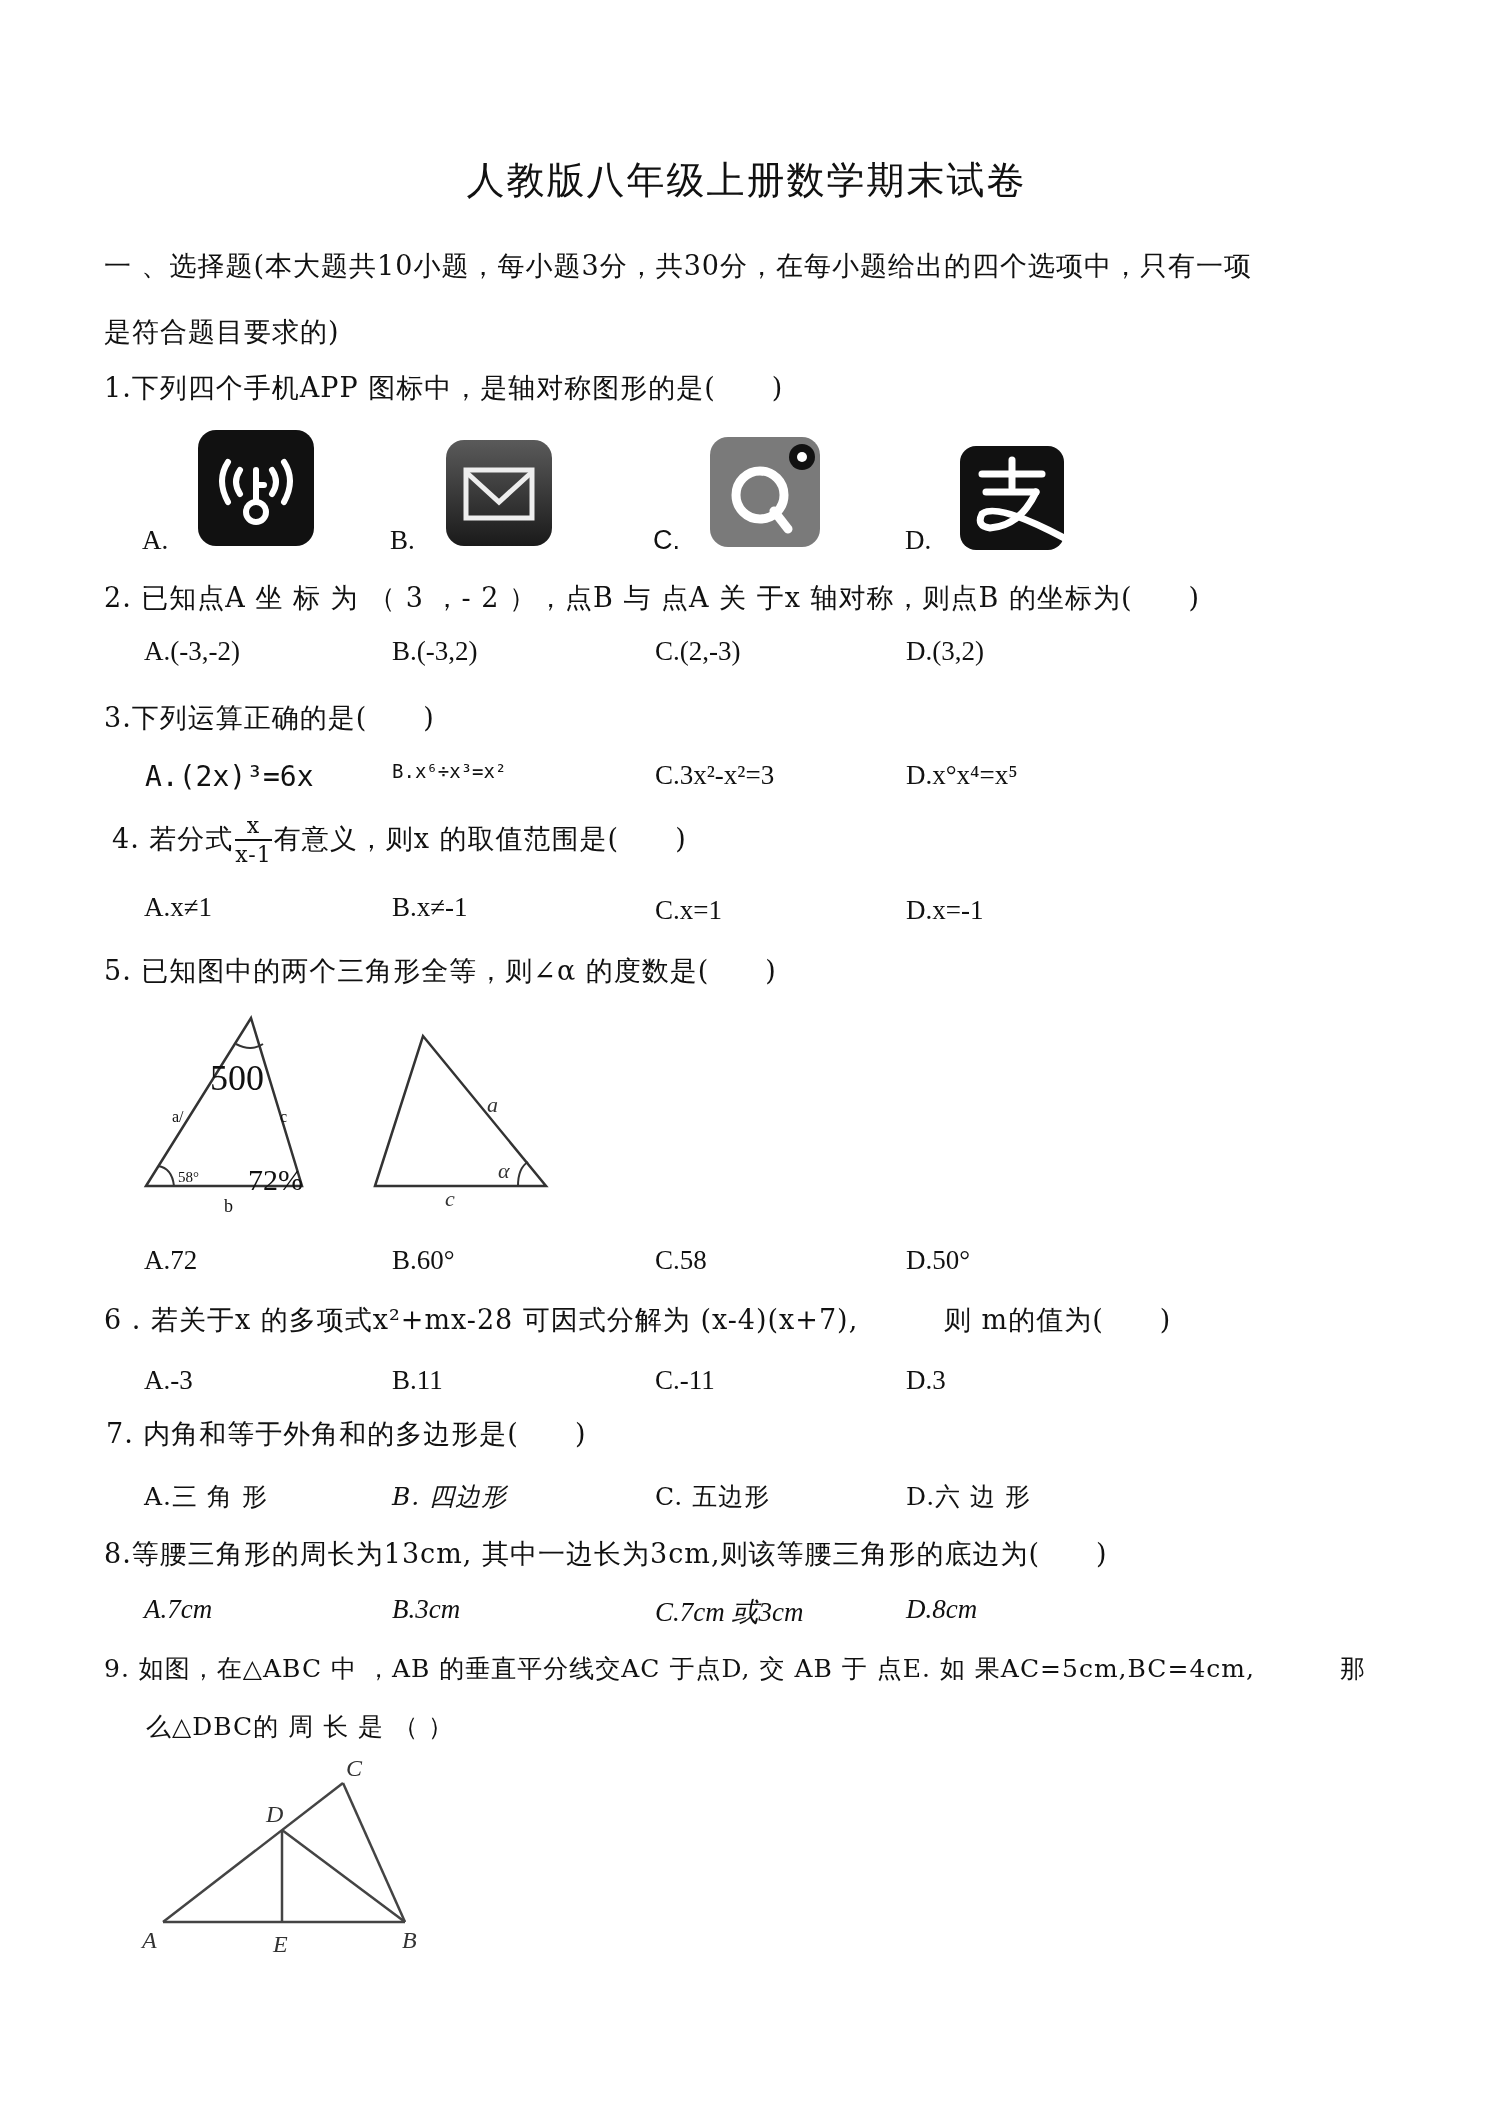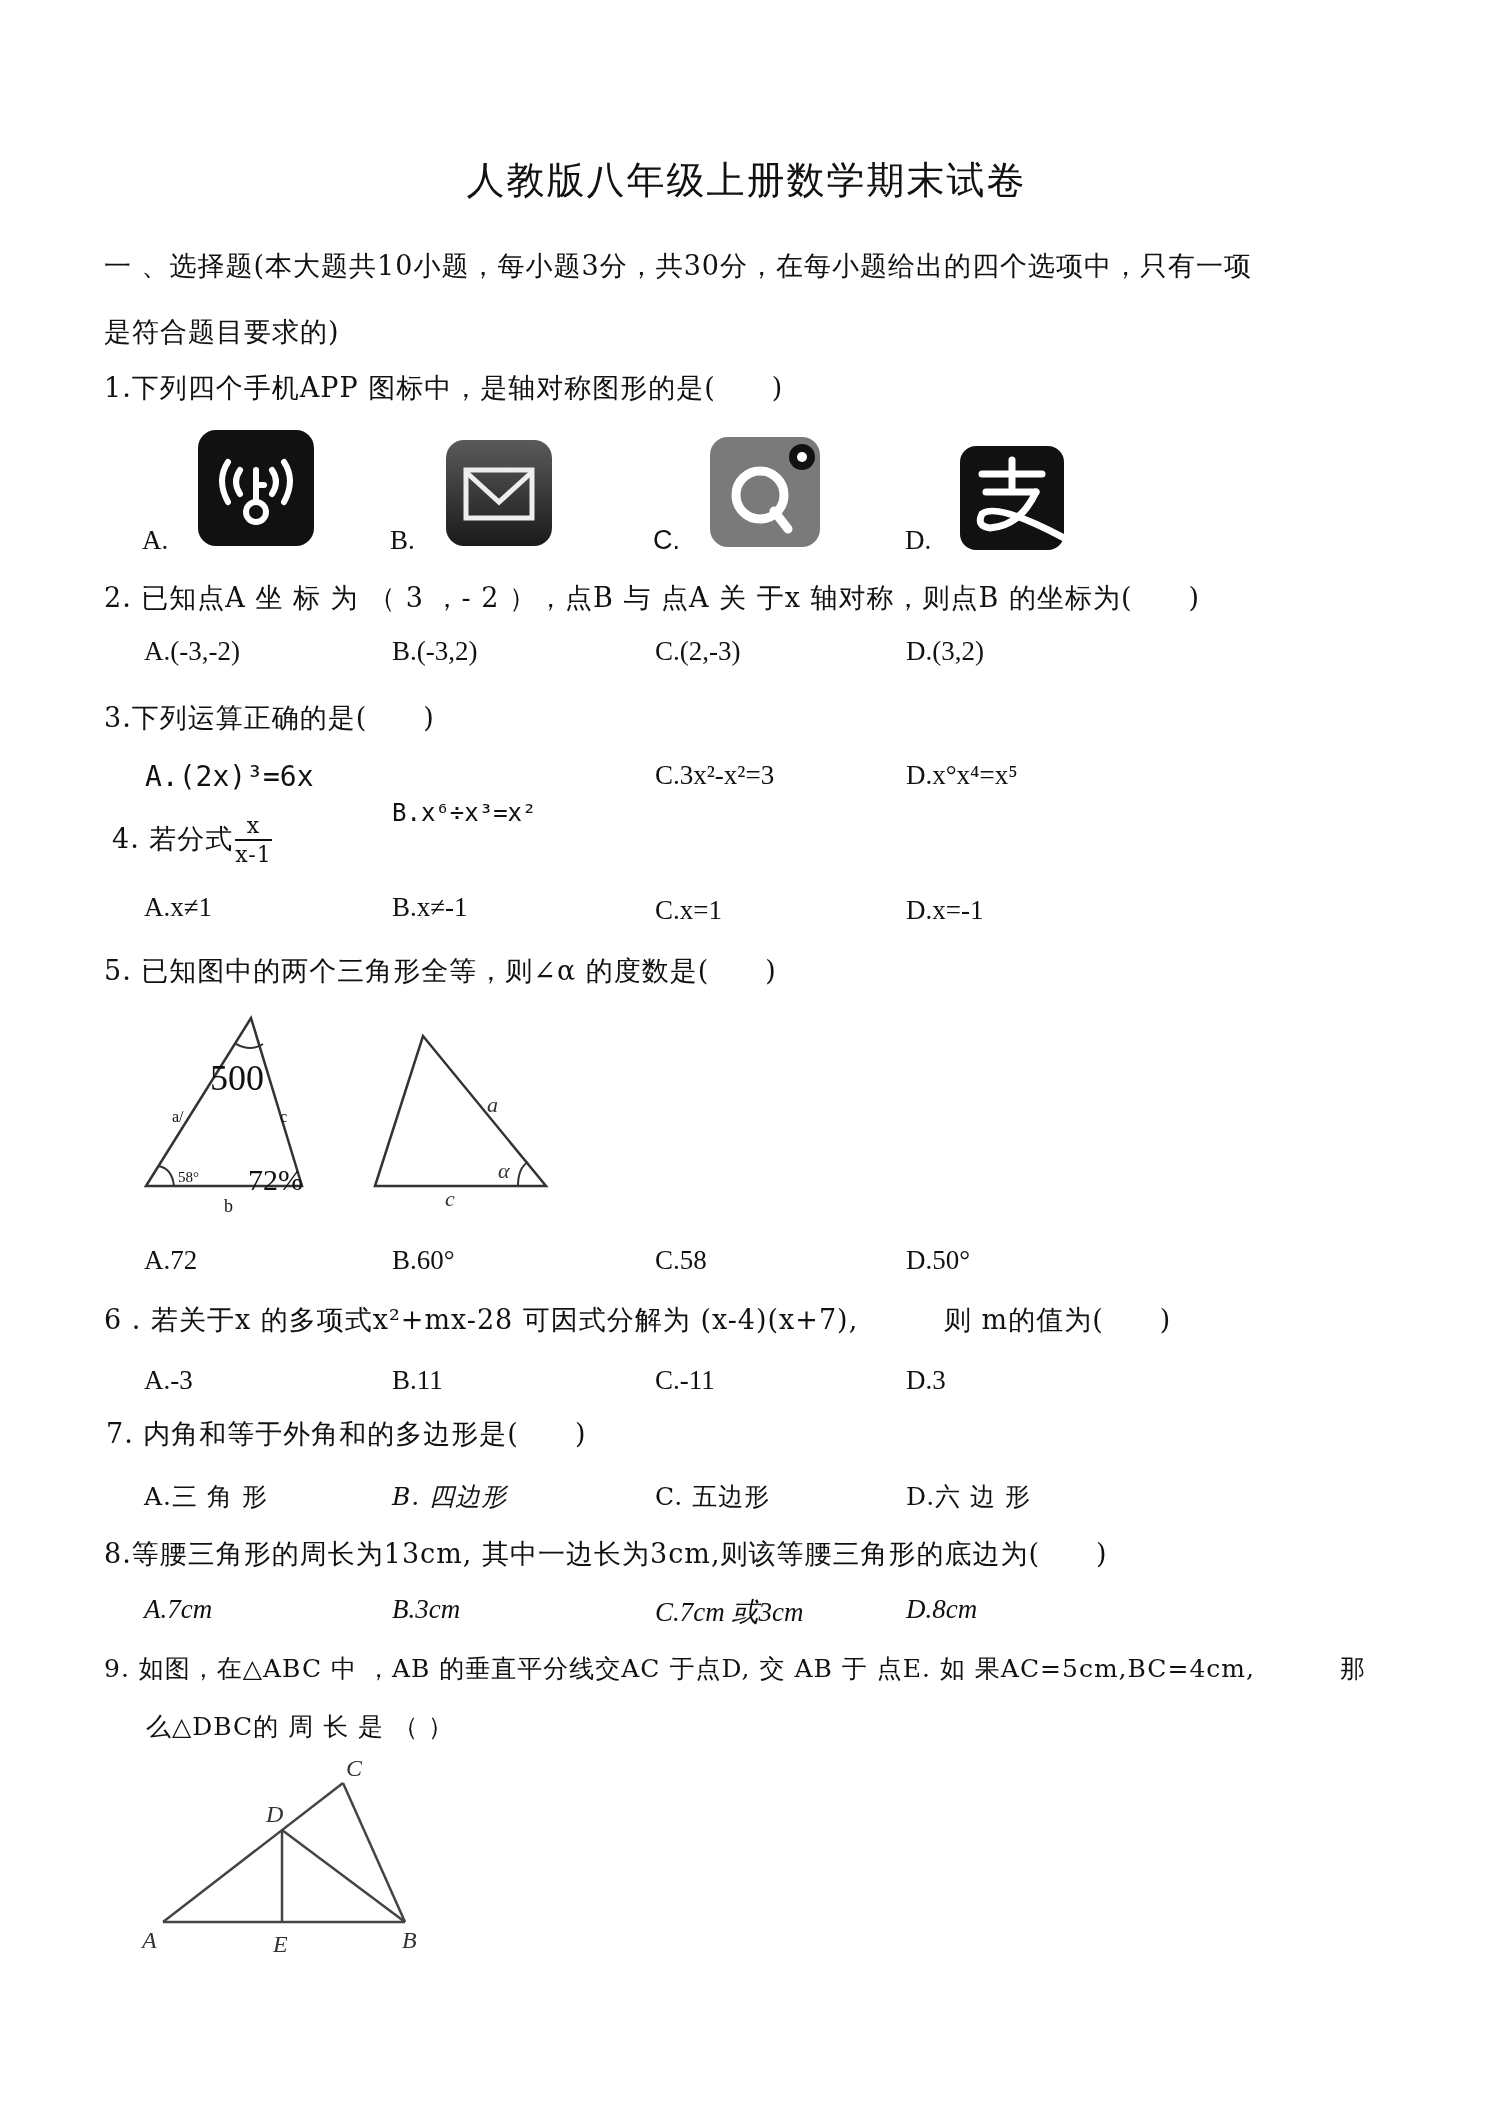--- a/index.html
+++ b/index.html
@@ -77,26 +77,26 @@
 </div>
 
 <div class="abs line" style="left:104px; top:580px;">2. 已知点A 坐 标 为 （ 3 ，- 2 ），点B 与 点A 关 于x 轴对称，则点B 的坐标为(　　)</div>
 <div class="abs opt" style="left:144px; top:636px;">A.(-3,-2)</div>
 <div class="abs opt" style="left:392px; top:636px;">B.(-3,2)</div>
 <div class="abs opt" style="left:655px; top:636px;">C.(2,-3)</div>
 <div class="abs opt" style="left:906px; top:636px;">D.(3,2)</div>
 
 <div class="abs line" style="left:104px; top:700px;">3.下列运算正确的是(　　)</div>
 <div class="abs opt" style="left:145px; top:760px; font-family:'DejaVu Sans Mono',monospace; font-size:28px;">A.(2x)³=6x</div>
-<div class="abs opt" style="left:392px; top:760px; font-family:'DejaVu Sans Mono',monospace; font-size:24px;margin-top:39px;">B.x⁶÷x³=x²</div>
+<div class="abs opt" style="left:392px; top:760px; font-family:'DejaVu Sans Mono',monospace; font-size:19px;">B.x⁶÷x³=x²</div>
 <div class="abs opt" style="left:655px; top:760px;">C.3x²-x²=3</div>
 <div class="abs opt" style="left:906px; top:760px;">D.x°x⁴=x⁵</div>
 
 <div class="abs line" style="left:112px; top:815px;">
-  <span>4.  若分式</span><span class="frac"><span class="num">x</span><span class="den">x-1</span></span>
+  <span>4.  若分式</span><span class="frac"><span class="num">x</span><span class="den">x-1</span></span><span>有意义，则x 的取值范围是(　　)</span>
 </div>
 <div class="abs opt" style="left:144px; top:892px;">A.x≠1</div>
 <div class="abs opt" style="left:392px; top:892px;">B.x≠-1</div>
 <div class="abs opt" style="left:655px; top:895px;">C.x=1</div>
 <div class="abs opt" style="left:906px; top:895px;">D.x=-1</div>
 
 <div class="abs line" style="left:104px; top:953px;">5.  已知图中的两个三角形全等，则∠α 的度数是(　　)</div>
 
 <div class="abs" style="left:130px; top:1000px;">
   <svg width="450" height="220" viewBox="0 0 450 220">

